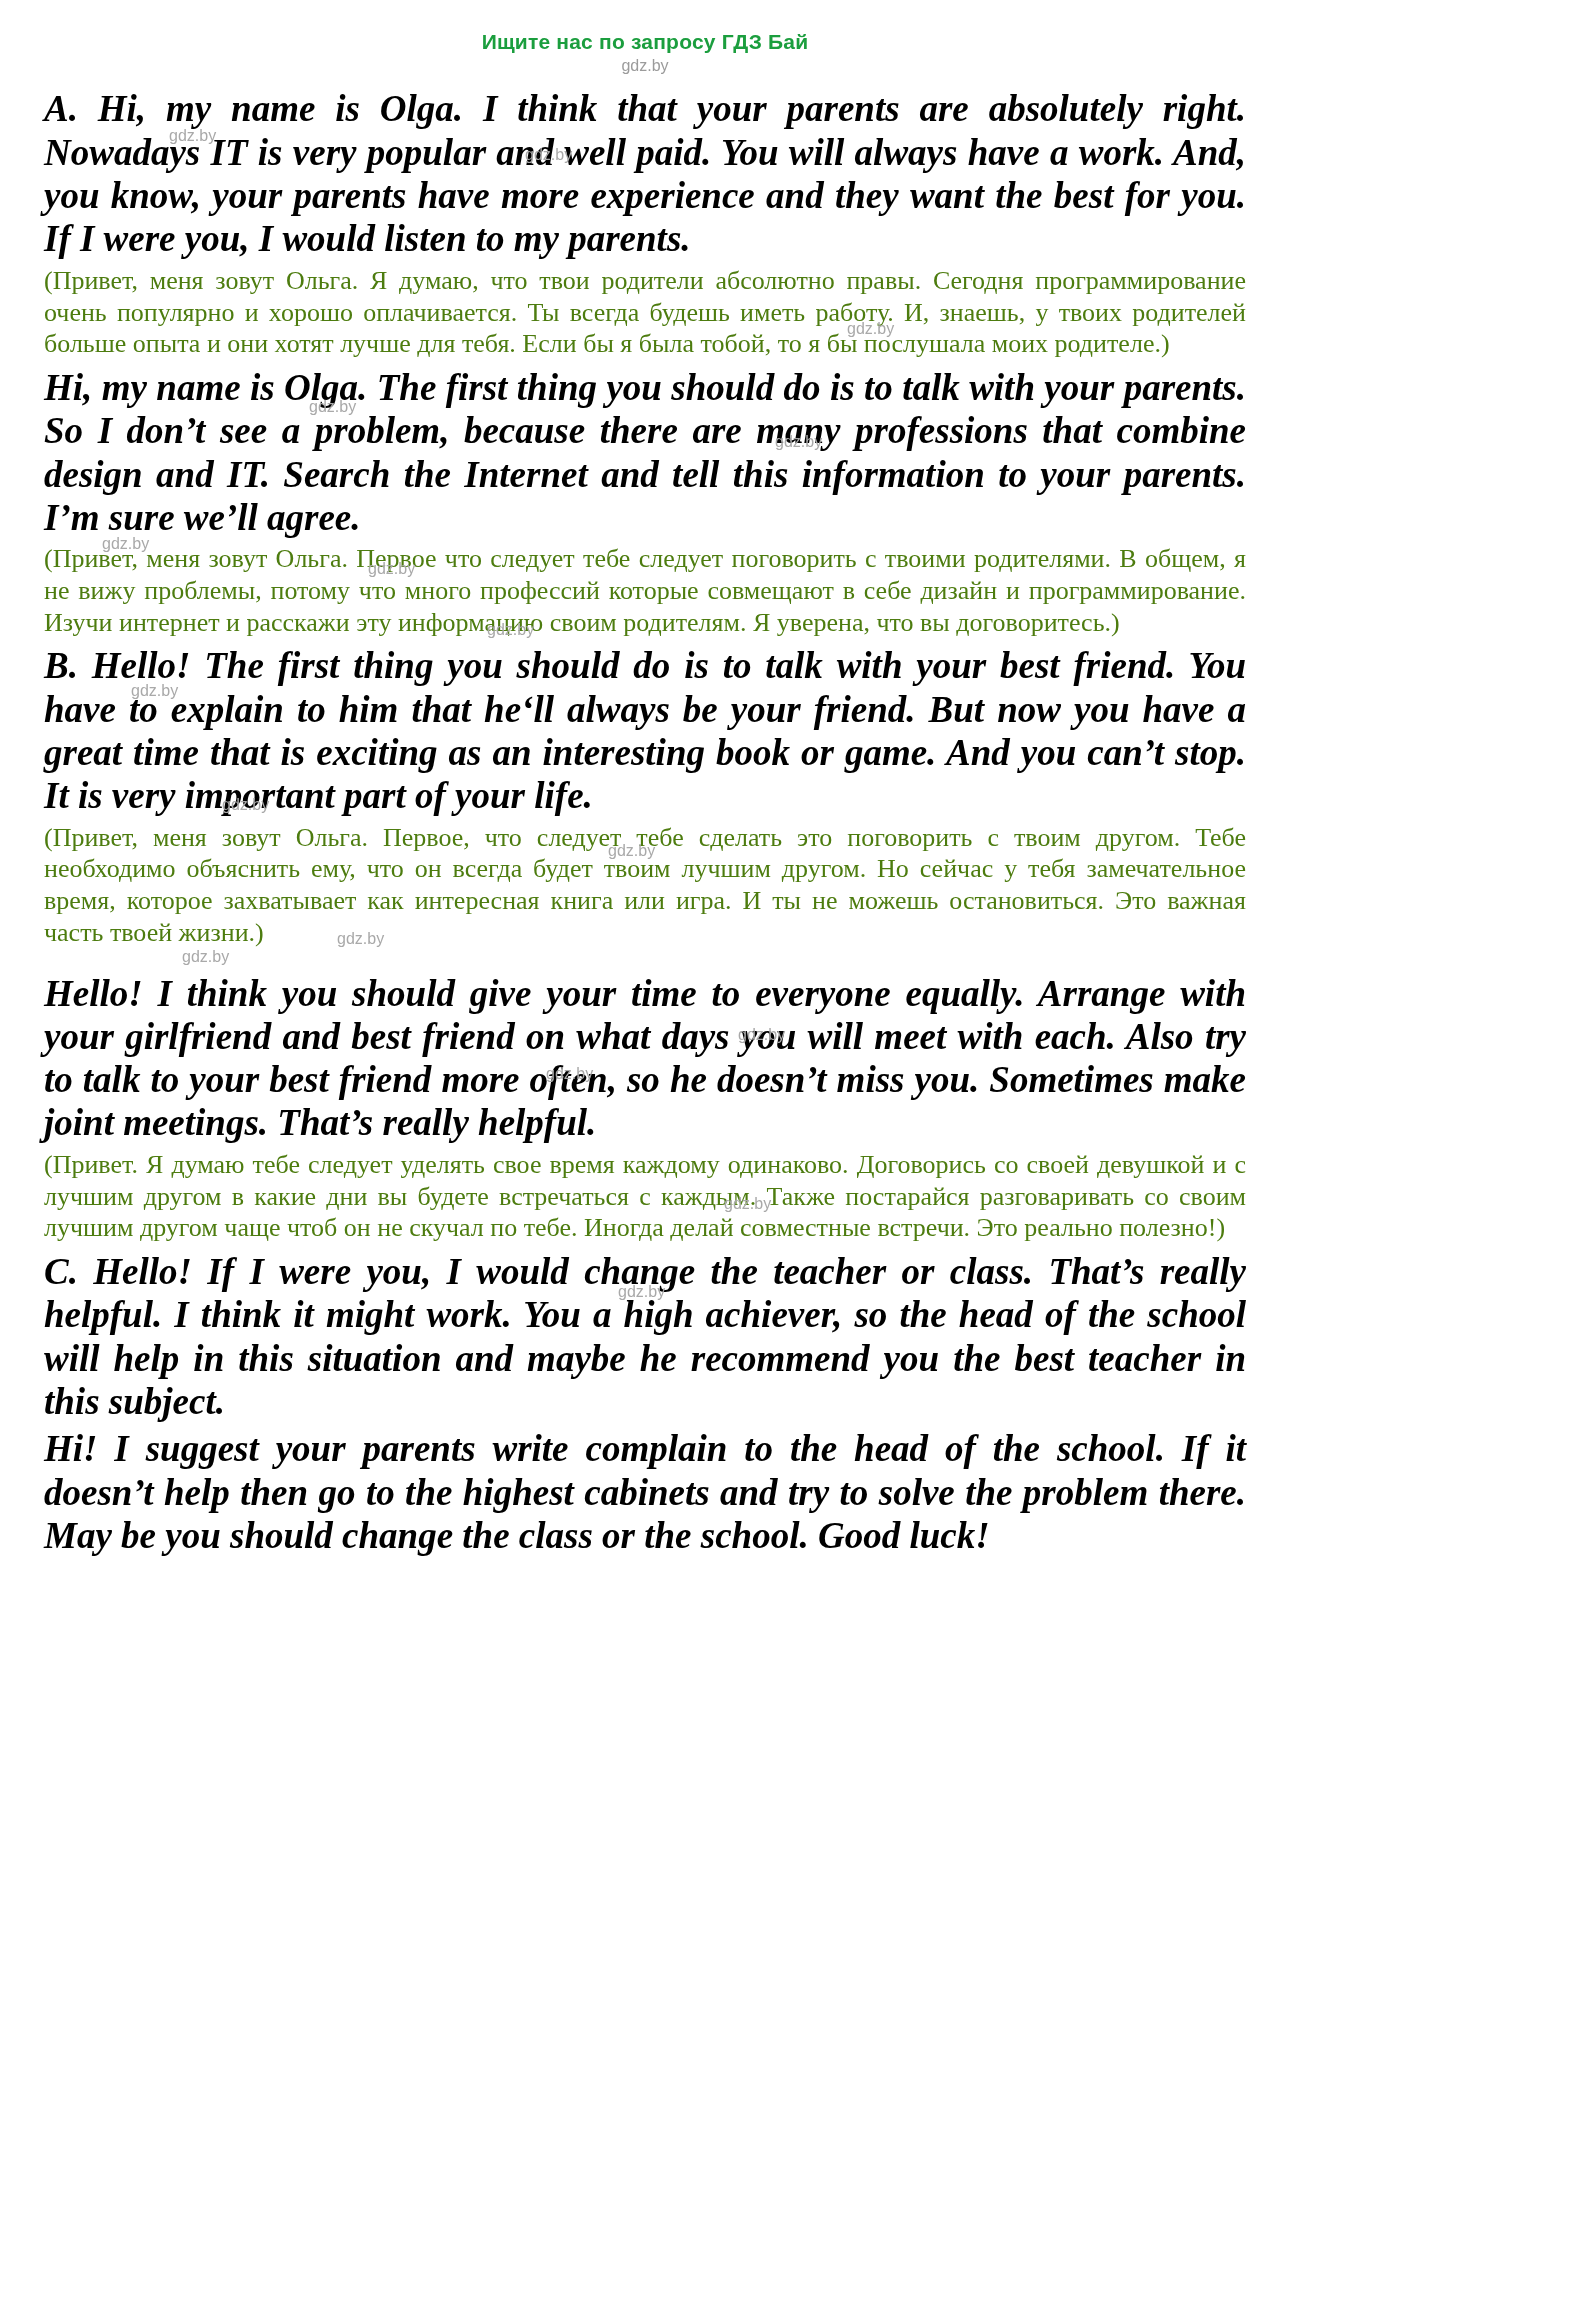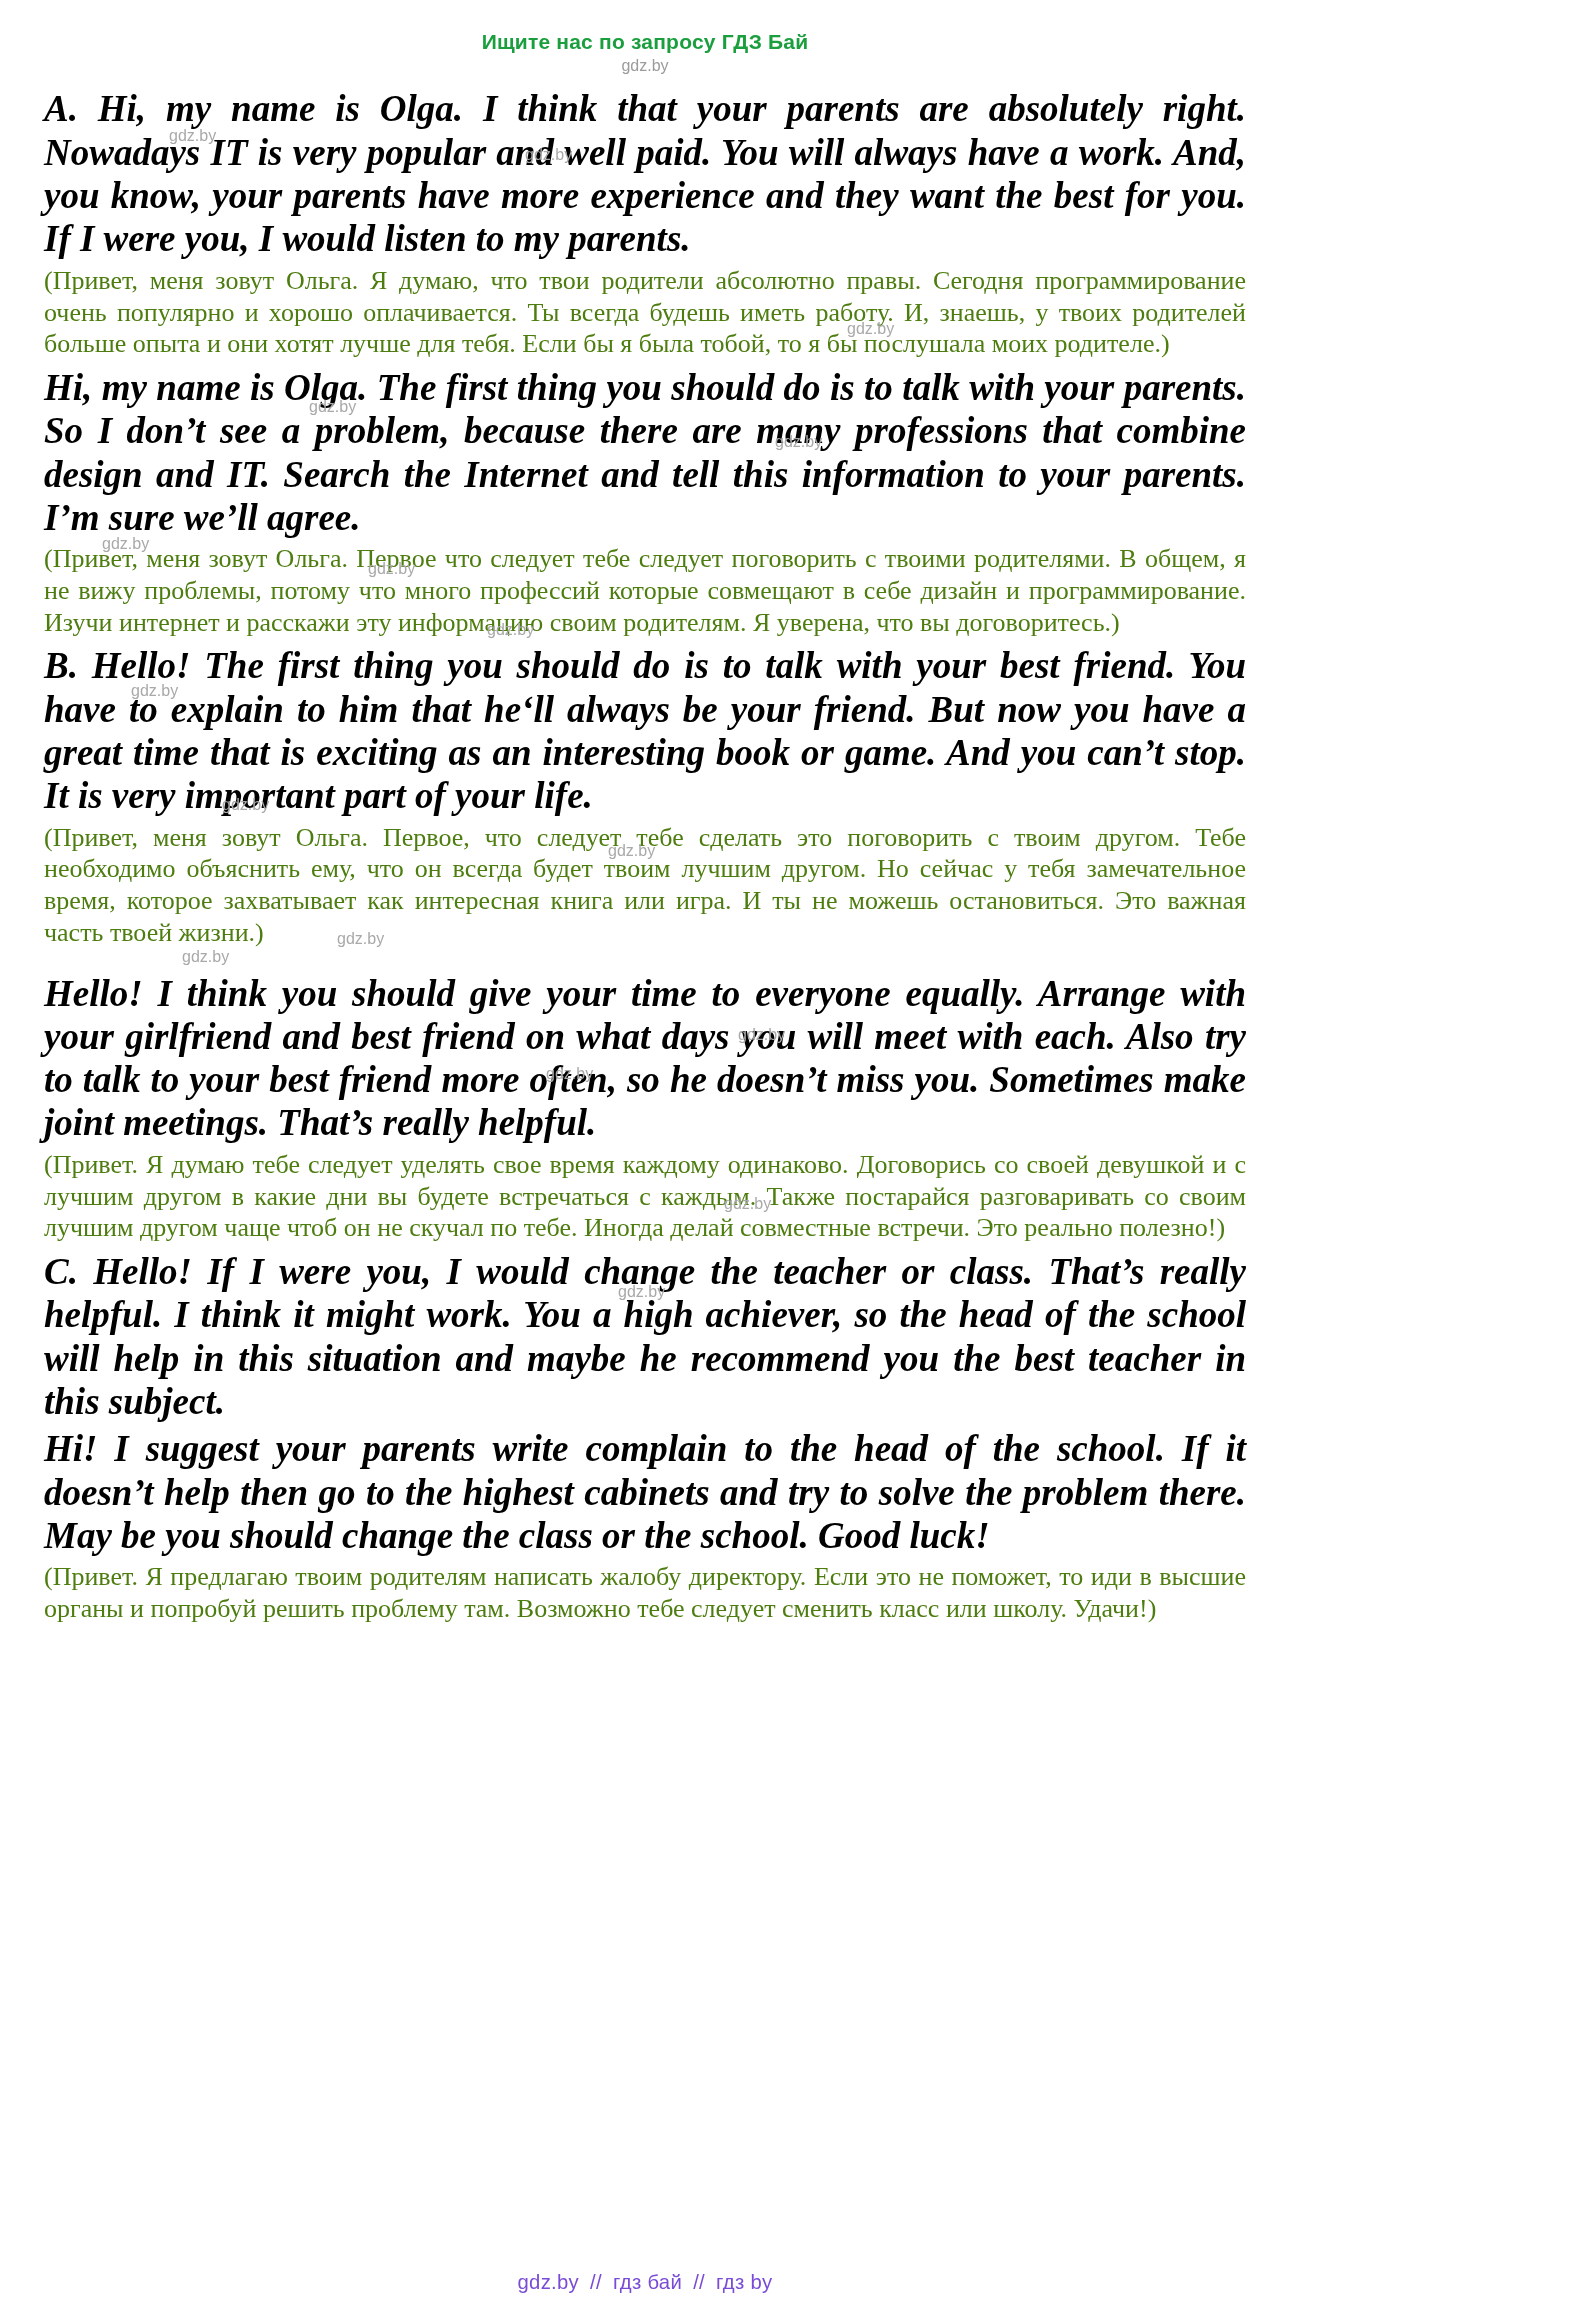--- a/index.html
+++ b/index.html
@@ -137,26 +137,18 @@
     <p class="ru">(Привет, меня зовут Ольга. Первое, что следует тебе сделать это поговорить с твоим другом. Тебе необходимо объяснить ему, что он всегда будет твоим лучшим другом. Но сейчас у тебя замечательное время, которое захватывает как интересная книга или игра. И ты не можешь остановиться. Это важная часть твоей жизни.)</p>
 
     <div class="gap"></div>
 
     <p class="en">Hello! I think you should give your time to everyone equally. Arrange with your girlfriend and best friend on what days you will meet with each. Also try to talk to your best friend more often, so he doesn’t miss you. Sometimes make joint meetings. That’s really helpful.</p>
     <p class="ru">(Привет. Я думаю тебе следует уделять свое время каждому одинаково. Договорись со своей девушкой и с лучшим другом в какие дни вы будете встречаться с каждым. Также постарайся разговаривать со своим лучшим другом чаще чтоб он не скучал по тебе. Иногда делай совместные встречи. Это реально полезно!)</p>
 
     <p class="en">C. Hello! If I were you, I would change the teacher or class. That’s really helpful. I think it might work. You a high achiever, so the head of the school will help in this situation and maybe he recommend you the best teacher in this subject.</p>
 
     <p class="en">Hi! I suggest your parents write complain to the head of the school. If it doesn’t help then go to the highest cabinets and try to solve the problem there. May be you should change the class or the school. Good luck!</p>
-    <p class="ru">(Привет. Я предлагаю твоим родителям написать жалобу директору. Если это не поможет, то иди в высшие органы и попробуй решить проблему там. Возможно тебе следует сменить класс или школу. Удачи!)</p>
 
   </div>
 
-  <div class="footer">
-    <span>gdz.by</span>
-    <span class="sep">//</span>
-    <span>гдз бай</span>
-    <span class="sep">//</span>
-    <span>гдз by</span>
-  </div>
 
 </div>
 
 
 </body></html>

